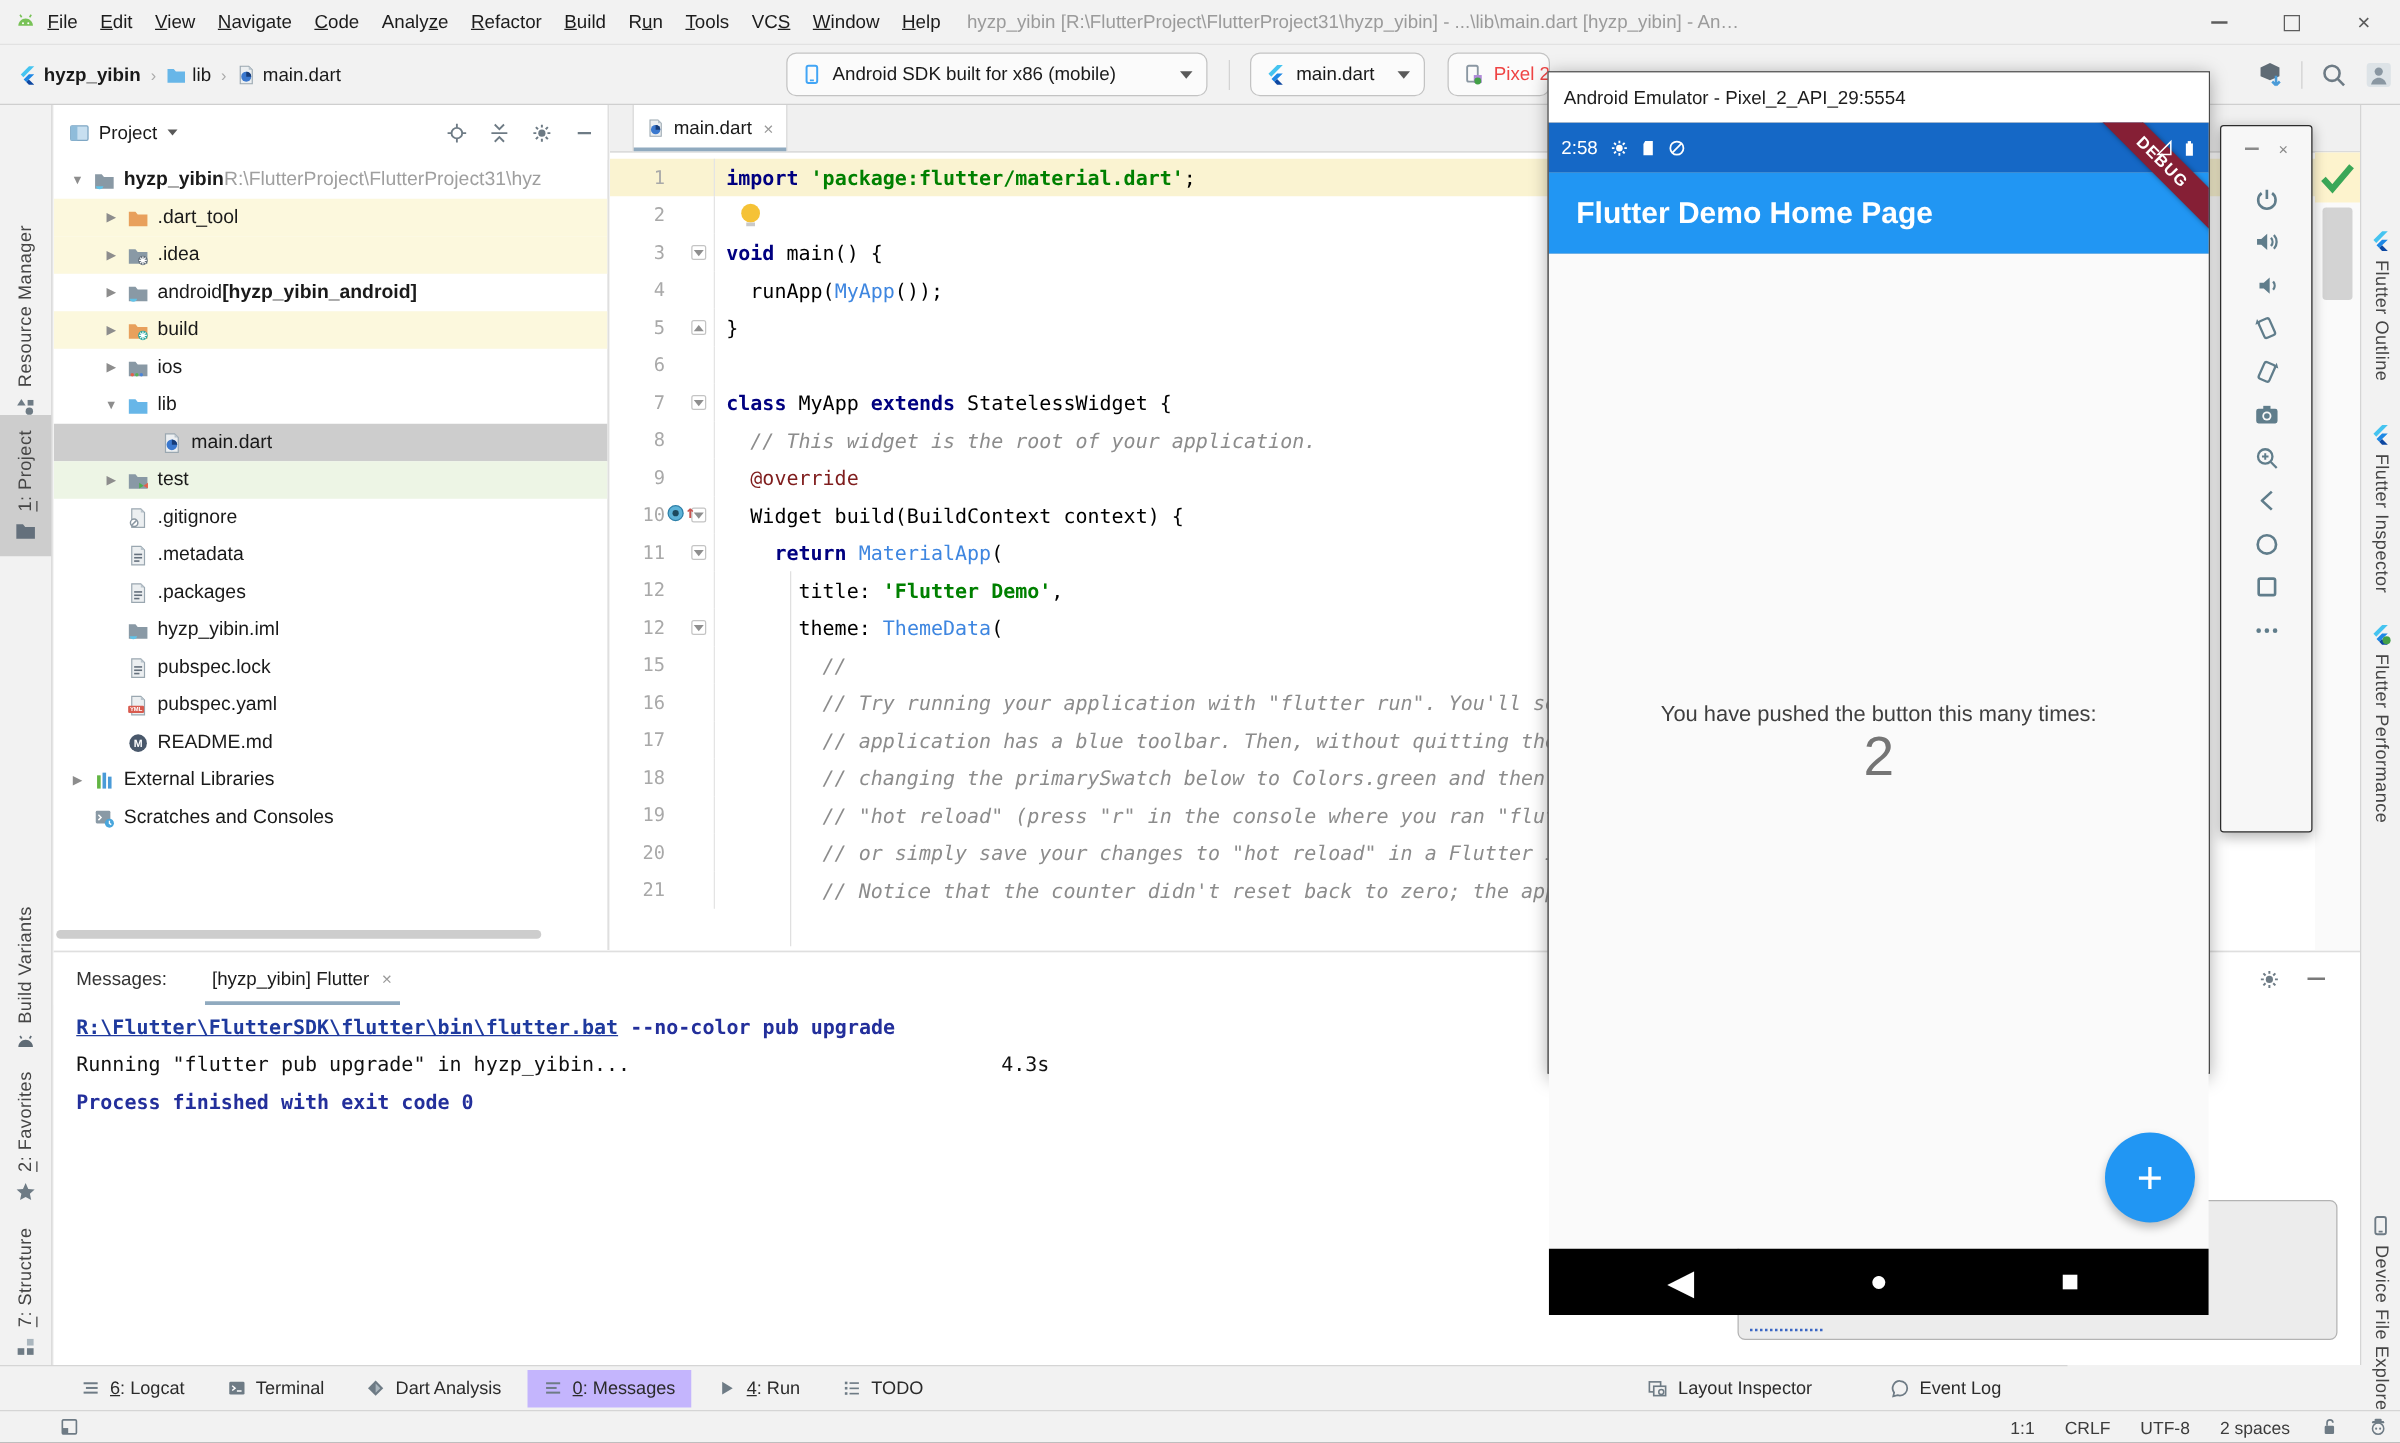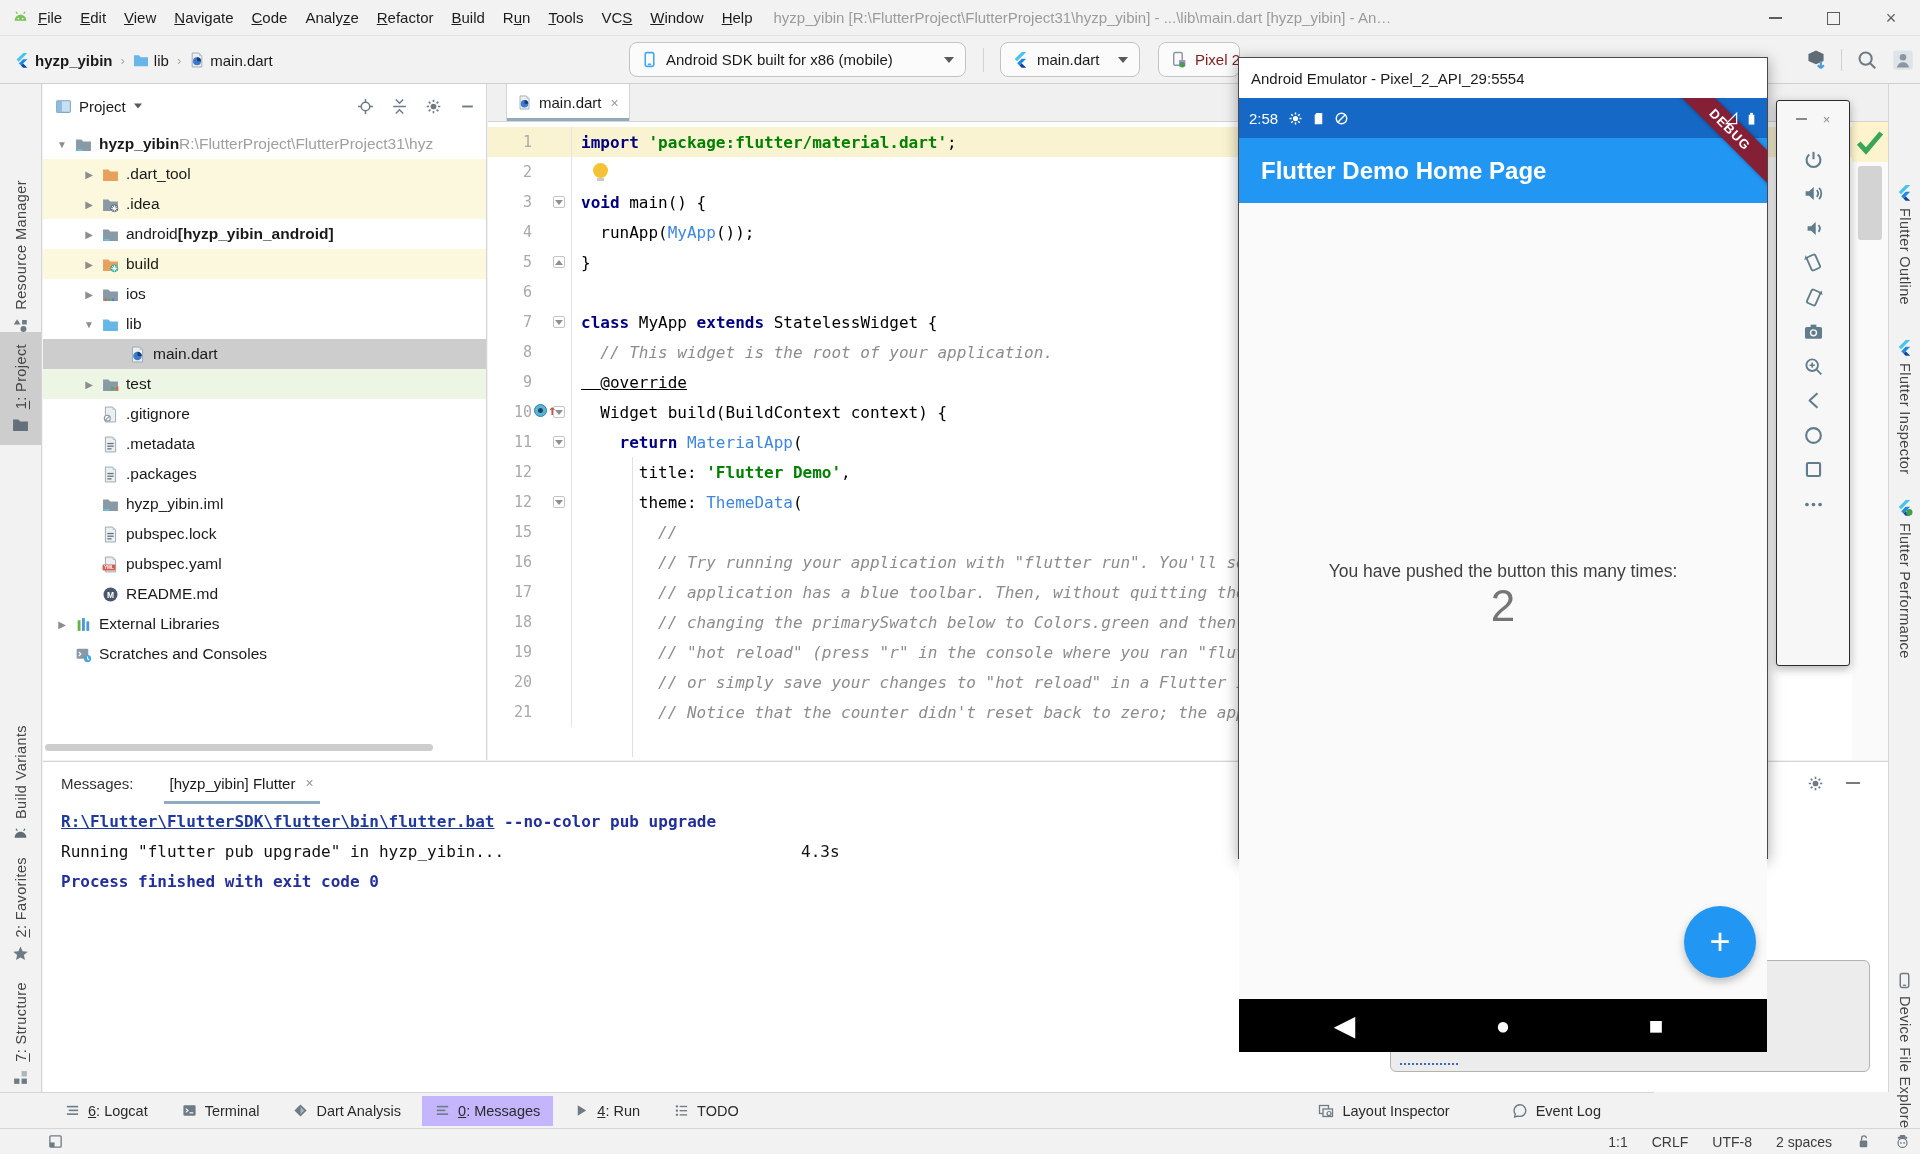--- a/index.html
+++ b/index.html
@@ -68,21 +68,21 @@
   .code-rows{position:absolute;left:0;top:43px;width:100%;}
   .crow{height:30px;display:flex;align-items:center;font-family:"DejaVu Sans Mono",monospace;
         font-size:16px;white-space:pre;position:relative;}
   .crow.caret{background:#faf3d1;}
   .ln{width:44px;text-align:right;padding-right:14px;color:#a9a9a9;font-size:15px;flex:none;}
   .foldcol{width:26px;height:100%;flex:none;position:relative;border-right:1px solid #e4e4e4;box-sizing:border-box;}
   .codetxt{padding-left:9px;}
   .tk-k{color:#000080;font-weight:bold;}
   .tk-s{color:#008000;font-weight:bold;}
   .tk-m{color:#8c8c8c;font-style:italic;}
-  .tk-a{color:#000000;text-decoration:underline;}
+  .tk-a{color:#7f1d1d;}
   .tk-c{color:#3e86e0;}
   .tk-p{color:#000;}
   .foldmark{position:absolute;left:7px;top:9px;width:12px;height:12px;background:#fff;border:1px solid #c4c4c4;
             border-radius:2px;box-sizing:border-box;display:flex;align-items:center;justify-content:center;}
   .foldmark::after{content:"";width:0;height:0;}
   .foldmark.down::after{border-left:4px solid transparent;border-right:4px solid transparent;border-top:5px solid #8f8f8f;}
   .foldmark.up::after{border-left:4px solid transparent;border-right:4px solid transparent;border-bottom:5px solid #8f8f8f;}
   .bulb{width:15px;height:15px;border-radius:50%;background:#f5c236;position:relative;display:inline-block;margin-left:12px;}
   .bulb::after{content:"";position:absolute;left:4px;bottom:-3px;width:7px;height:3px;background:#c9c9c9;}
   .gmark{position:absolute;left:46px;top:7px;display:flex;align-items:center;}
@@ -258,21 +258,21 @@
       <span class="caret-down"></span>
     </div>
     <div class="combo" style="left:1158px;width:82px;">
       <span class="icon" id="ic-pixel">
           <svg viewBox="0 0 16 16" xmlns="http://www.w3.org/2000/svg">
             <rect x="3.5" y="1.5" width="8" height="12" rx="1.3" fill="none" stroke="#8a97a2" stroke-width="1.4"></rect>
             <rect x="8.5" y="8.5" width="6" height="6" fill="#b08ad8"></rect>
             <circle cx="11.5" cy="13" r="2.6" fill="#43a047"></circle>
           </svg>
         </span>
-      <span style="color:#7f1d1d;">Pixel 2</span>
+      <span style="color:#ef4444;">Pixel 2</span>
     </div>
     <div class="tb-right" id="tb-right">
         <span class="icon" style="width: 22px; height: 22px;">
           <svg viewBox="0 0 16 16" xmlns="http://www.w3.org/2000/svg">
             <path d="M8 1l5.5 2.7v5L8 11 2.5 8.7v-5z" fill="#5f6b75"></path>
             <path d="M11.5 8.5v5.5m0 0l-2.2-2.2m2.2 2.2l2.2-2.2" stroke="#4a9bd8" stroke-width="1.5" fill="none"></path>
           </svg>
         </span>
         <span class="tb-sep"></span>
         <span class="icon" style="width: 22px; height: 22px;">

